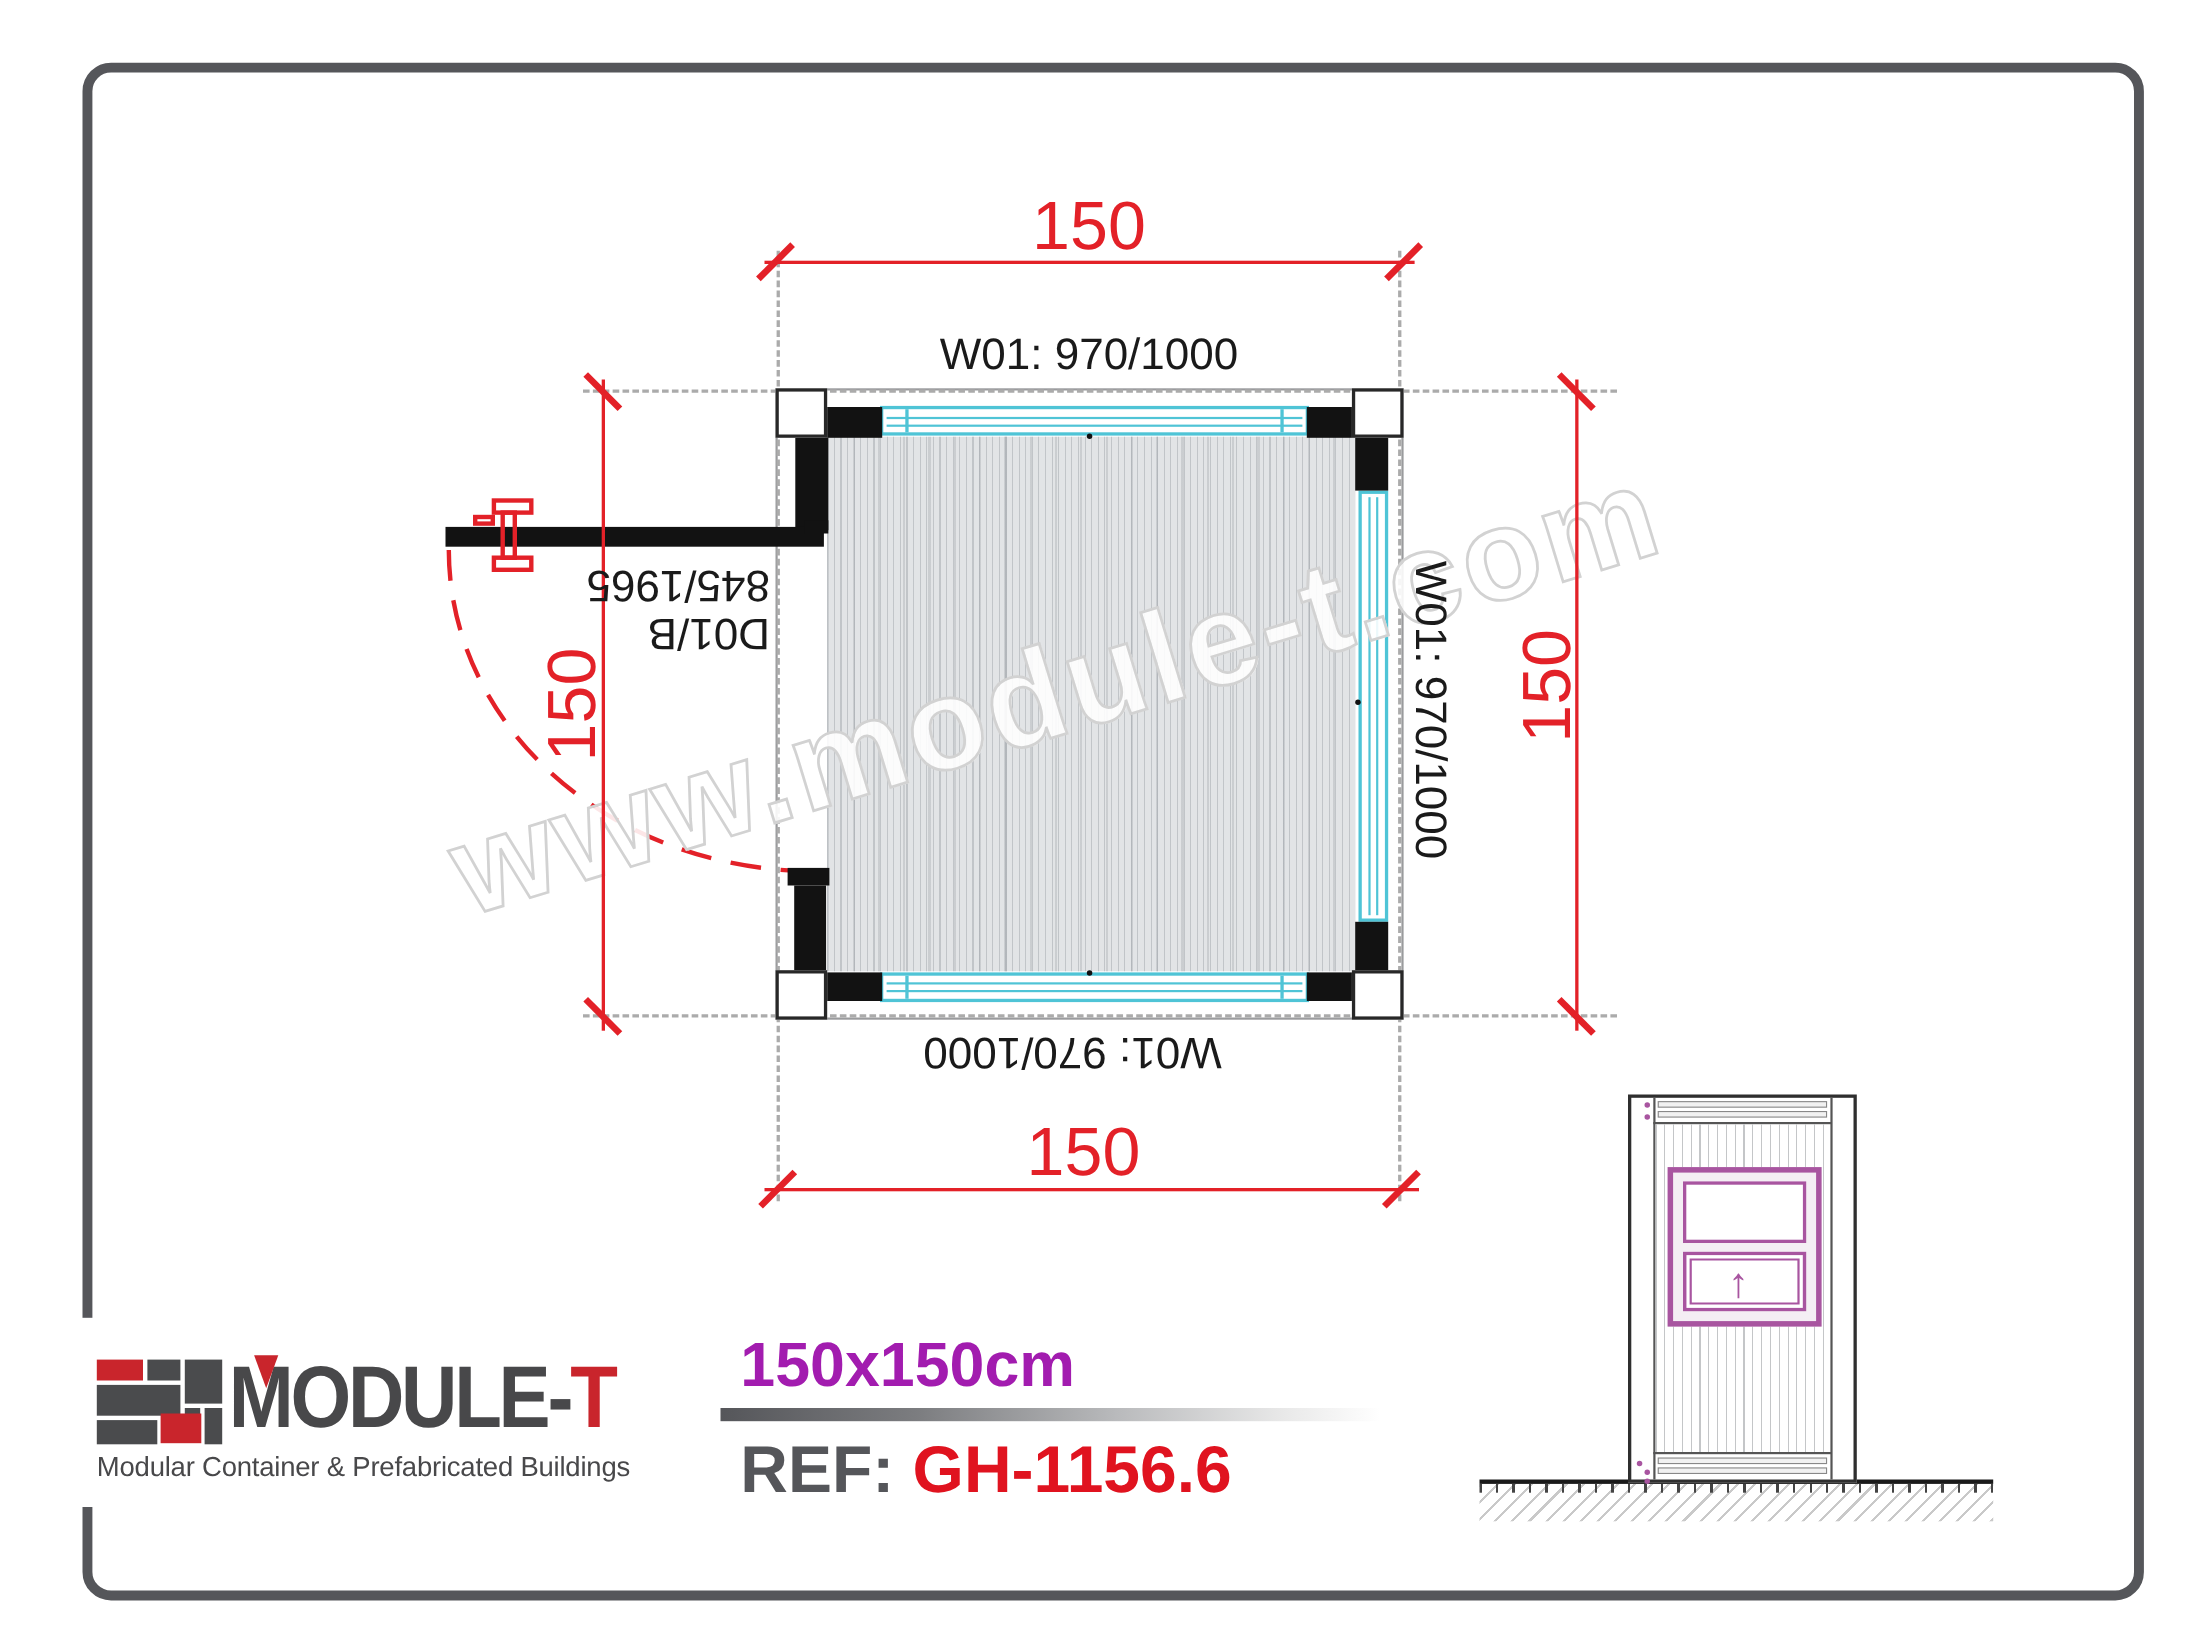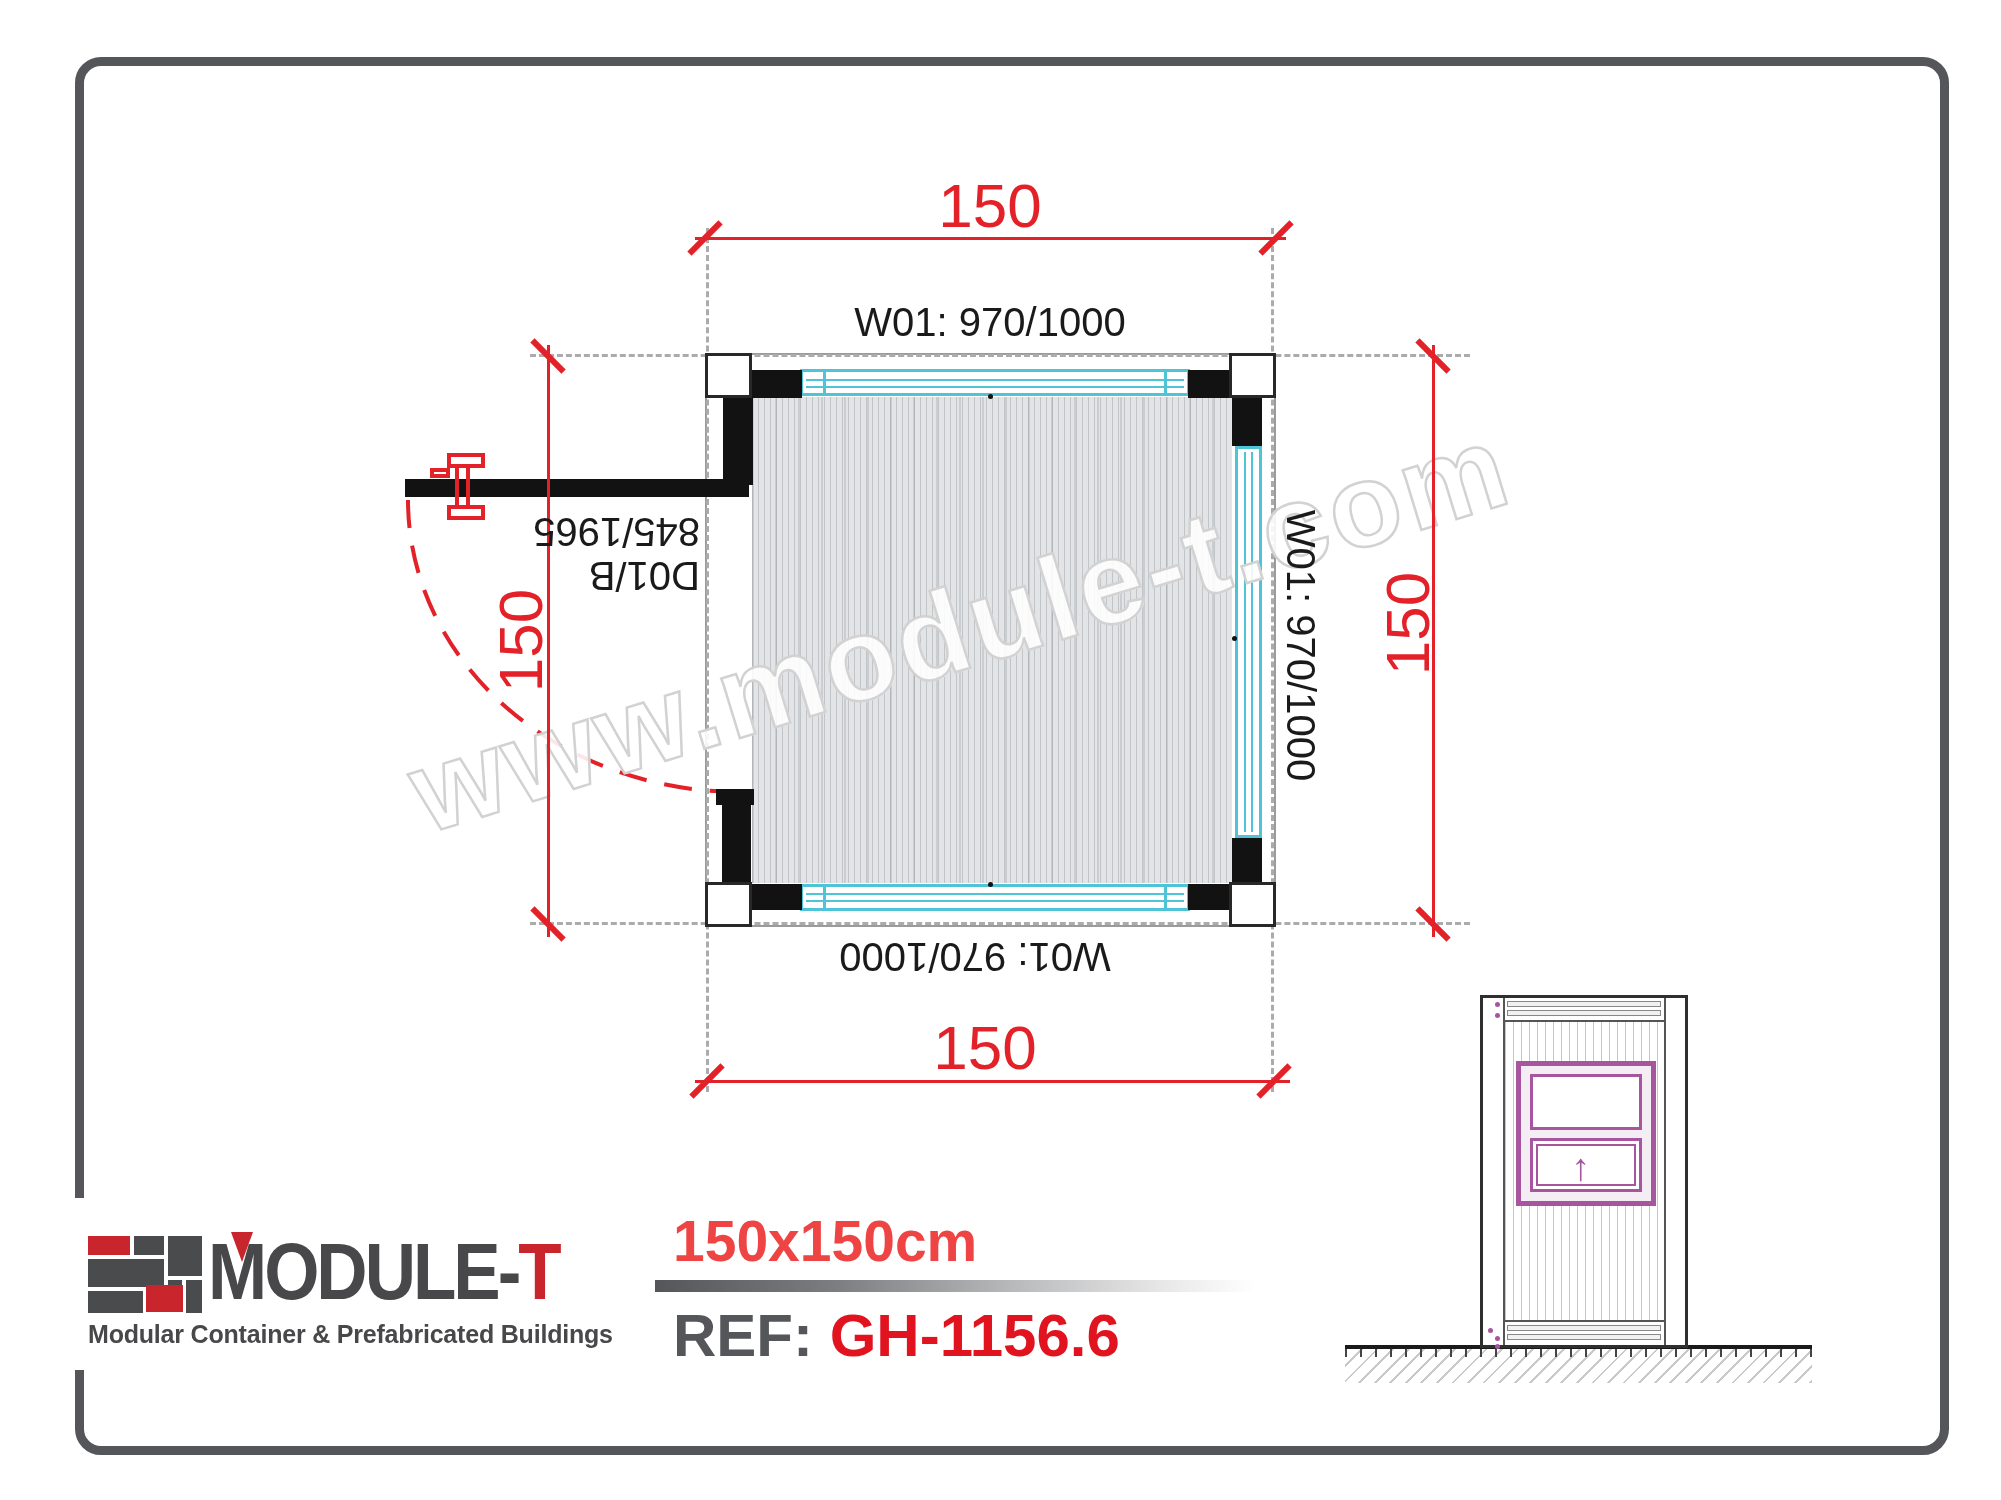--- a/index.html
+++ b/index.html
@@ -63,22 +63,22 @@
   .ground-hatch{left:1345px;top:1349px;width:467px;height:34px;z-index:5;
                 background-image:repeating-linear-gradient(135deg,#c9c9c9 0 2px, rgba(0,0,0,0) 2px 11px);}
 
   
   .logo-rect{z-index:7;}
   .logo-name{left:208px;top:1226px;font-size:71px;font-weight:bold;letter-spacing:-3px;
              color:#48484a;transform:scaleY(1.12);transform-origin:top left;z-index:7;white-space:nowrap;}
   .logo-name .t-red{color:#c9252c;}
   .m-notch{left:231px;top:1232px;width:0;height:0;border-left:11px solid transparent;
            border-right:11px solid transparent;border-top:30px solid #c9252c;z-index:8;}
-  .tagline{left:88px;top:1320px;font-size:25px;font-weight:bold;letter-spacing:-0.2px;color:#48484a;z-index:7;white-space:nowrap;}
-  .size-title{left:673px;top:1208px;font-size:57px;font-weight:bold;color:#ef4444;z-index:7;}
+  .tagline{left:88px;top:1320px;font-size:25px;font-weight:normal;letter-spacing:-0.2px;color:#48484a;z-index:7;white-space:nowrap;}
+  .size-title{left:673px;top:1208px;font-size:57px;font-weight:bold;color:#a21caf;z-index:7;}
   .grad-bar{left:655px;top:1280px;width:600px;height:12px;z-index:7;
             background:linear-gradient(to right,#55565a 0%,#7c7d80 30%,#b9babc 60%,#e8e8e8 85%,rgba(255,255,255,0) 100%);}
   .ref-line{left:673px;top:1301px;font-size:60px;font-weight:bold;color:#55565a;z-index:7;white-space:nowrap;}
   .ref-line .ref-val{color:#e0131f;}
 </style>
 </head>
 <body>
 
 <div id="canvas">
 

